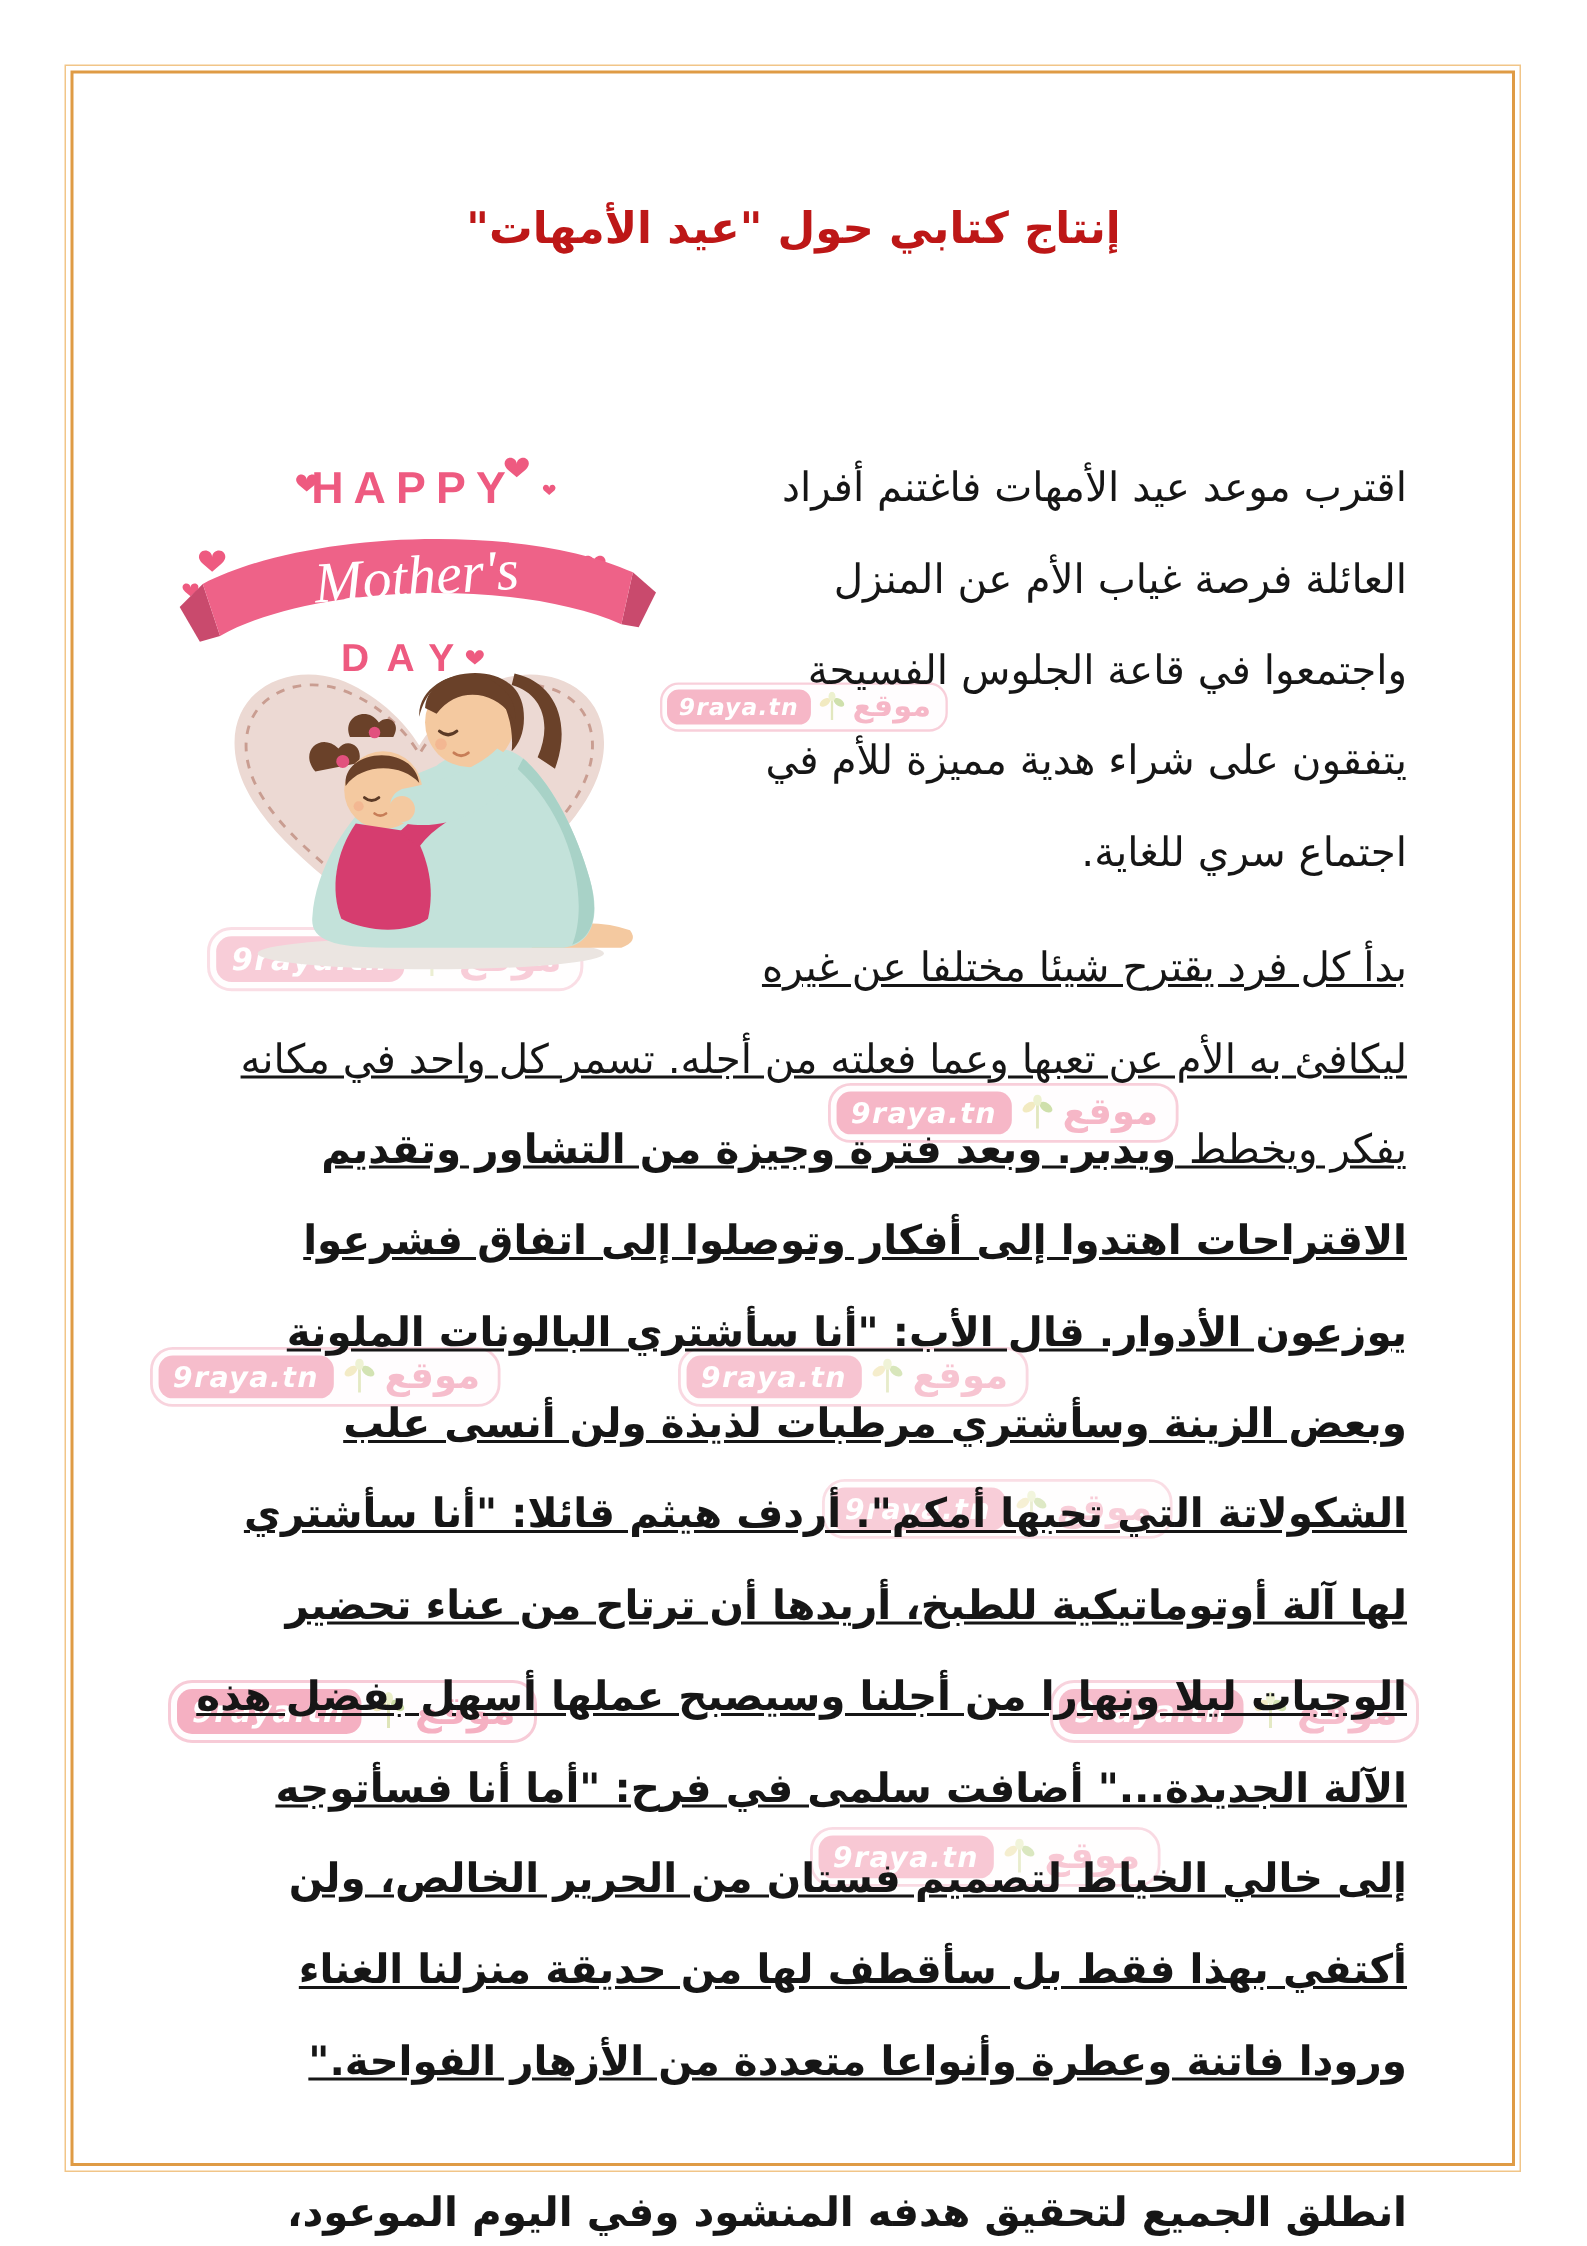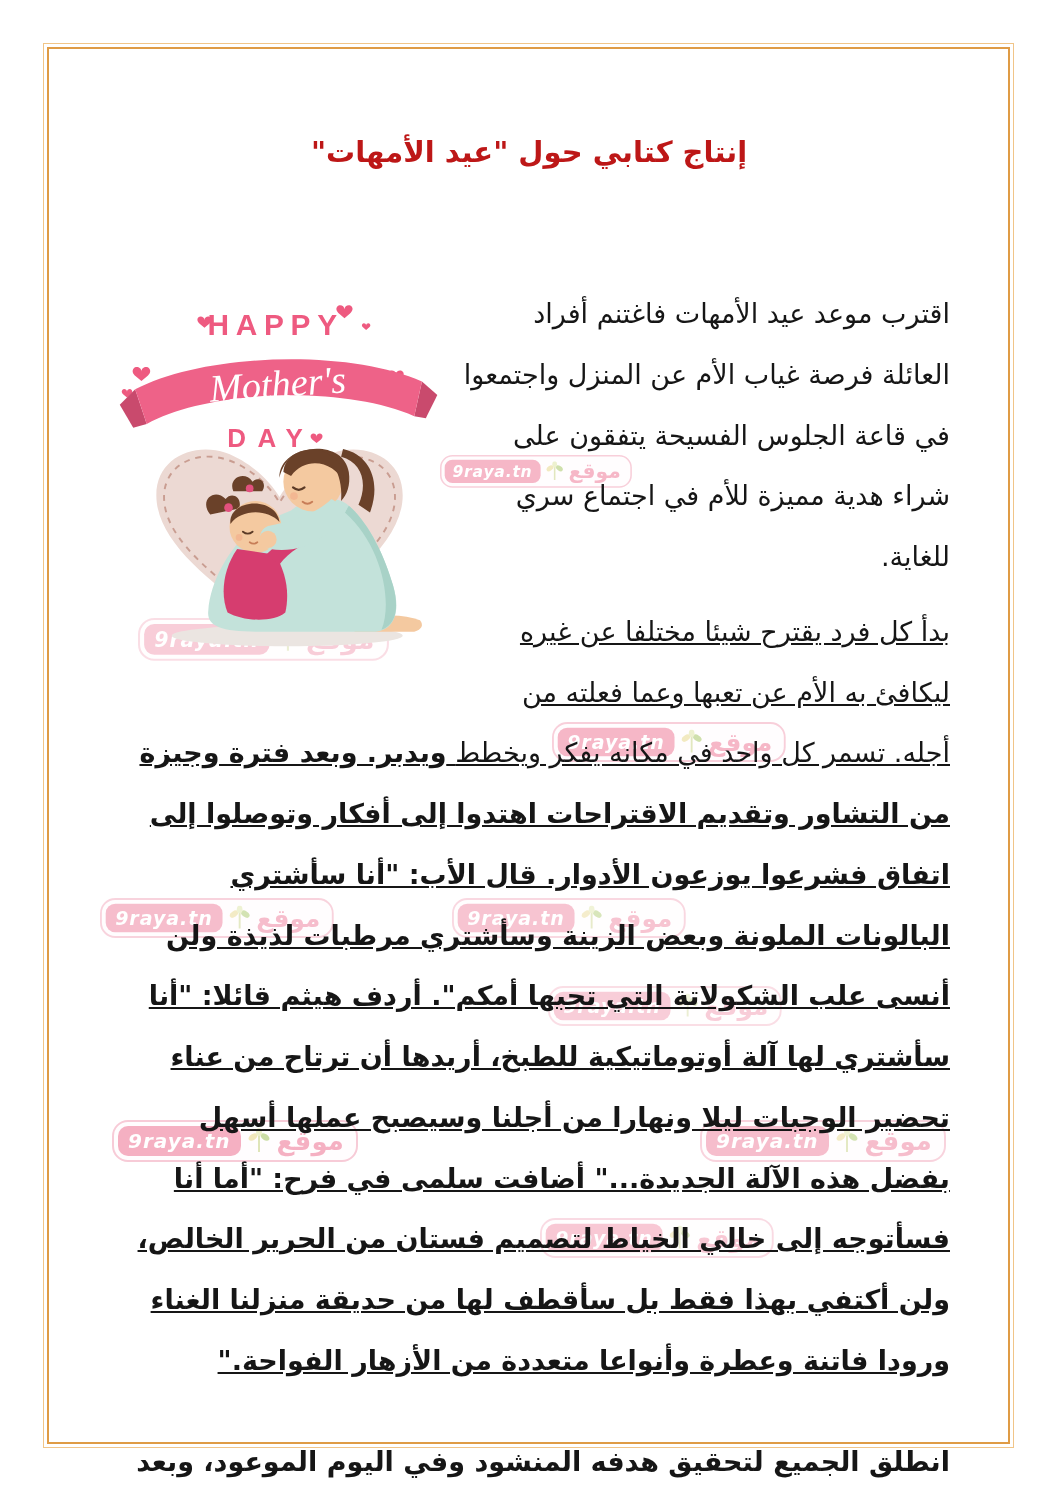--- a/index.html
+++ b/index.html
@@ -28,21 +28,21 @@
     direction:rtl;
   }
   
   .content{
     position:absolute;left:114px;top:280px;width:840px;
     direction:rtl;text-align:right;
     color:#161616;
     font-size:27px;line-height:2.25;
     z-index:2;
   }
-  .content p{margin:4px;}
+  .content p{margin:16px;}
   .content p.para-1{margin-bottom:14px;font-weight:400;}
   .content p.para-2{margin-bottom:40px;text-decoration:underline;}
   .content .seg-regular{font-weight:400;}
   .content .seg-bold{font-weight:700;}
   .content p.para-3{font-weight:700;}
   
   .figure{
     float:left;
     width:332px;height:374px;
     margin:6px 14px 12px 0;

